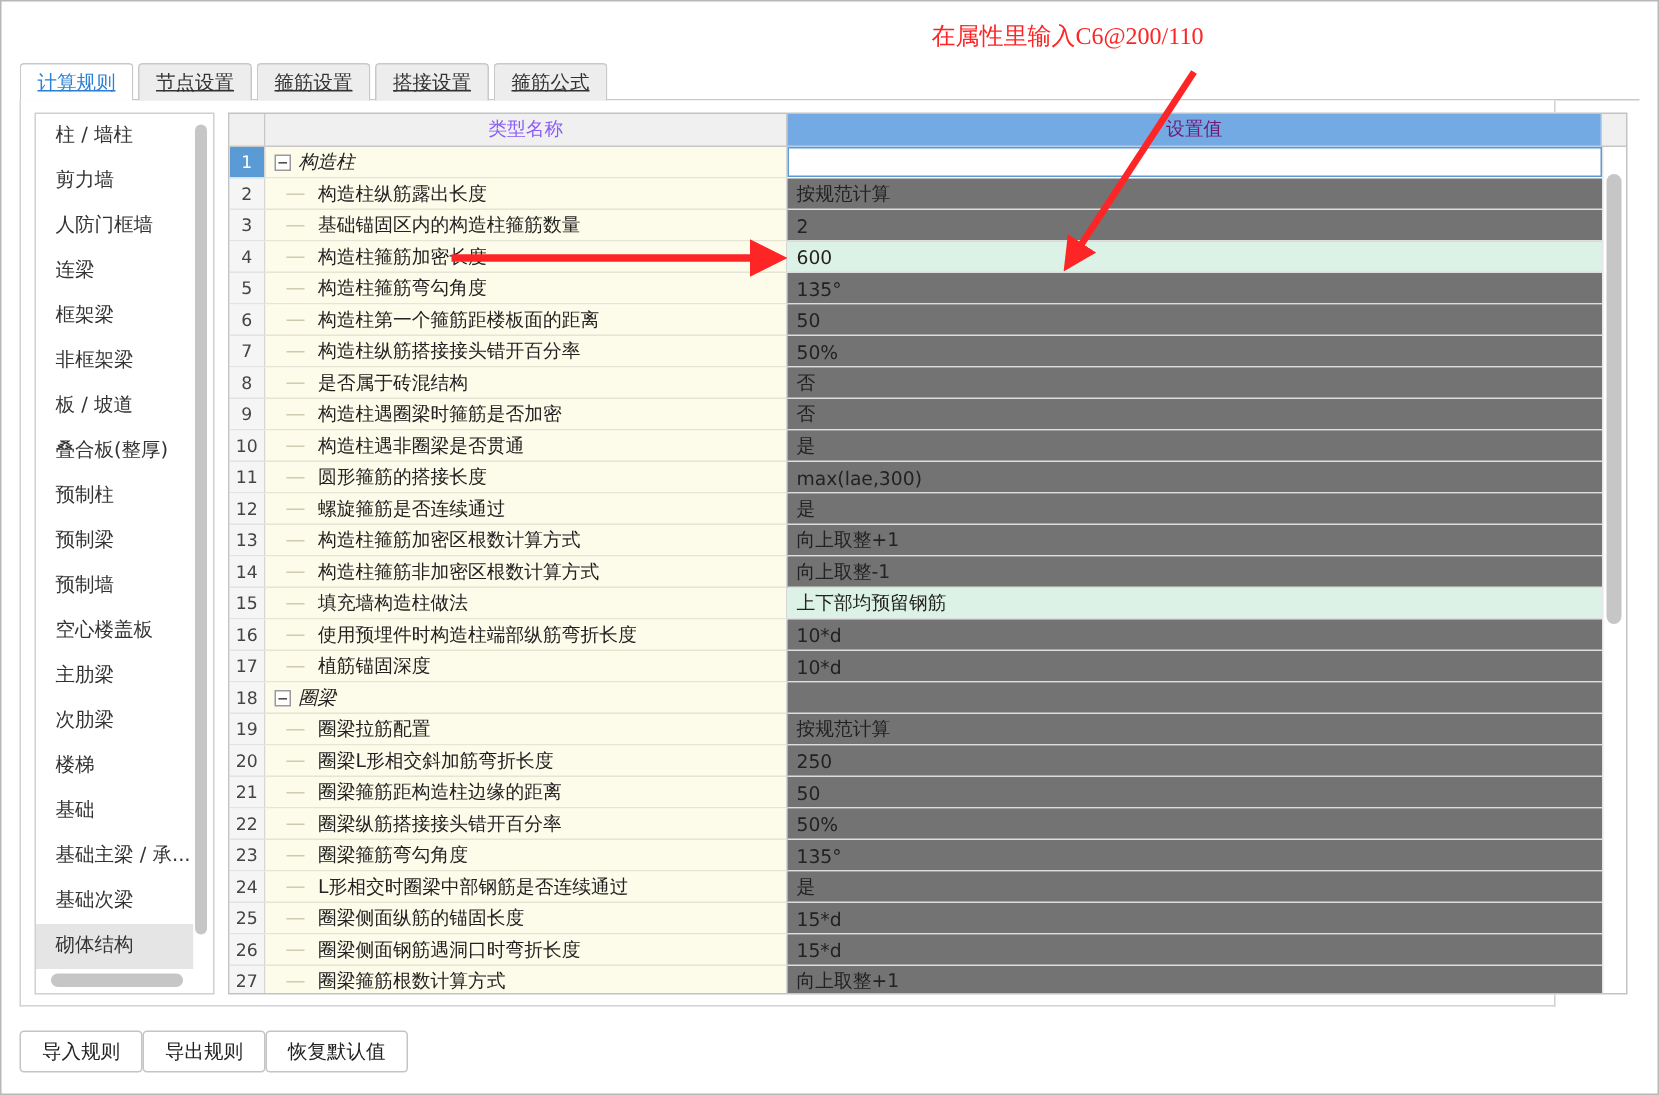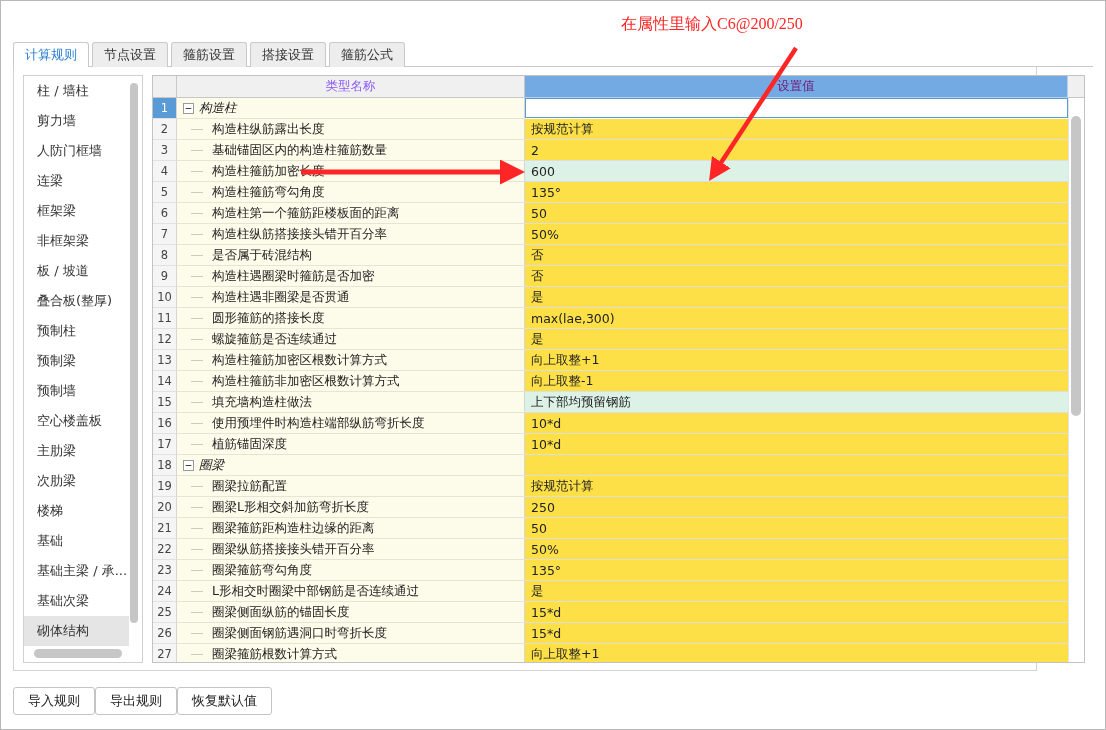--- a/index.html
+++ b/index.html
@@ -47,20 +47,21 @@
     height: 1px; background: #c9c9c9;
   }
   .tab {
     position: relative; float: left; height: 25px; padding: 0 11px;
     display: flex; align-items: center;
     font-size: 13px; color: #333;
     background: #ededed; border: 1px solid #c9c9c9;
     border-bottom: none; margin-right: 3px;
     border-radius: 3px 3px 0 0;
     z-index: 1;
+    text-decoration: underline;
   }
   .tab.active {
     background: #ffffff; color: #2b7fd4; z-index: 2;
   }
   .tab.active::after {
     content:""; position:absolute; left:0; bottom:-1px; width:100%; height:1px; background:#ffffff;
   }
 
   
   #panel {
@@ -134,21 +135,21 @@
   .grow.sel .c-idx { background: #5b9bd5; color: #ffffff; }
   .c-name {
     position: absolute; left: 24px; top: 0; width: 348px; height: 21px;
     background: #fdfbe9; border-right: 1px solid #d6d6d6; border-bottom: 1px solid #e6e4d4;
     font-size: 12.5px; color: #222;
     display: flex; align-items: center;
     padding-left: 6px; white-space: nowrap; overflow: hidden;
   }
   .c-val {
     position: absolute; left: 372px; top: 0; width: 543px; height: 21px;
-    background: #fde047; border-bottom: 1px solid #dedede;
+    background: #737373; border-bottom: 1px solid #dedede;
     font-size: 12.5px; color: #222;
     display: flex; align-items: center;
     padding-left: 6px; white-space: nowrap; overflow: hidden;
   }
   .c-val.hl { background: #ddf2e6; }
   .c-val.editing {
     background: #ffffff;
     border: 1px solid #5b9bd5; height: 20px;
   }
   
@@ -545,21 +546,21 @@
         <span>导入规则</span>
       </div>
       <div class="fbtn">
         <span>导出规则</span>
       </div>
       <div class="fbtn">
         <span>恢复默认值</span>
       </div>
     </div>
 
-  <div id="annot-text">在属性里输入C6@200/250</div>
+  <div id="annot-text">在属性里输入C6@200/110</div>
   <svg id="annot-svg" viewBox="0 0 1106 730">
     <defs>
       <marker id="ah" markerWidth="5" markerHeight="5" refX="3.4" refY="2.5" orient="auto">
         <path d="M0,0 L5,2.5 L0,5 z" fill="#fd2525"></path>
       </marker>
     </defs>
     <line x1="300" y1="171" x2="516" y2="171" stroke="#fd2525" stroke-width="5" marker-end="url(#ah)"></line>
     <line x1="795" y1="47" x2="712" y2="174" stroke="#fd2525" stroke-width="4.5" marker-end="url(#ah)"></line>
   </svg>
 

